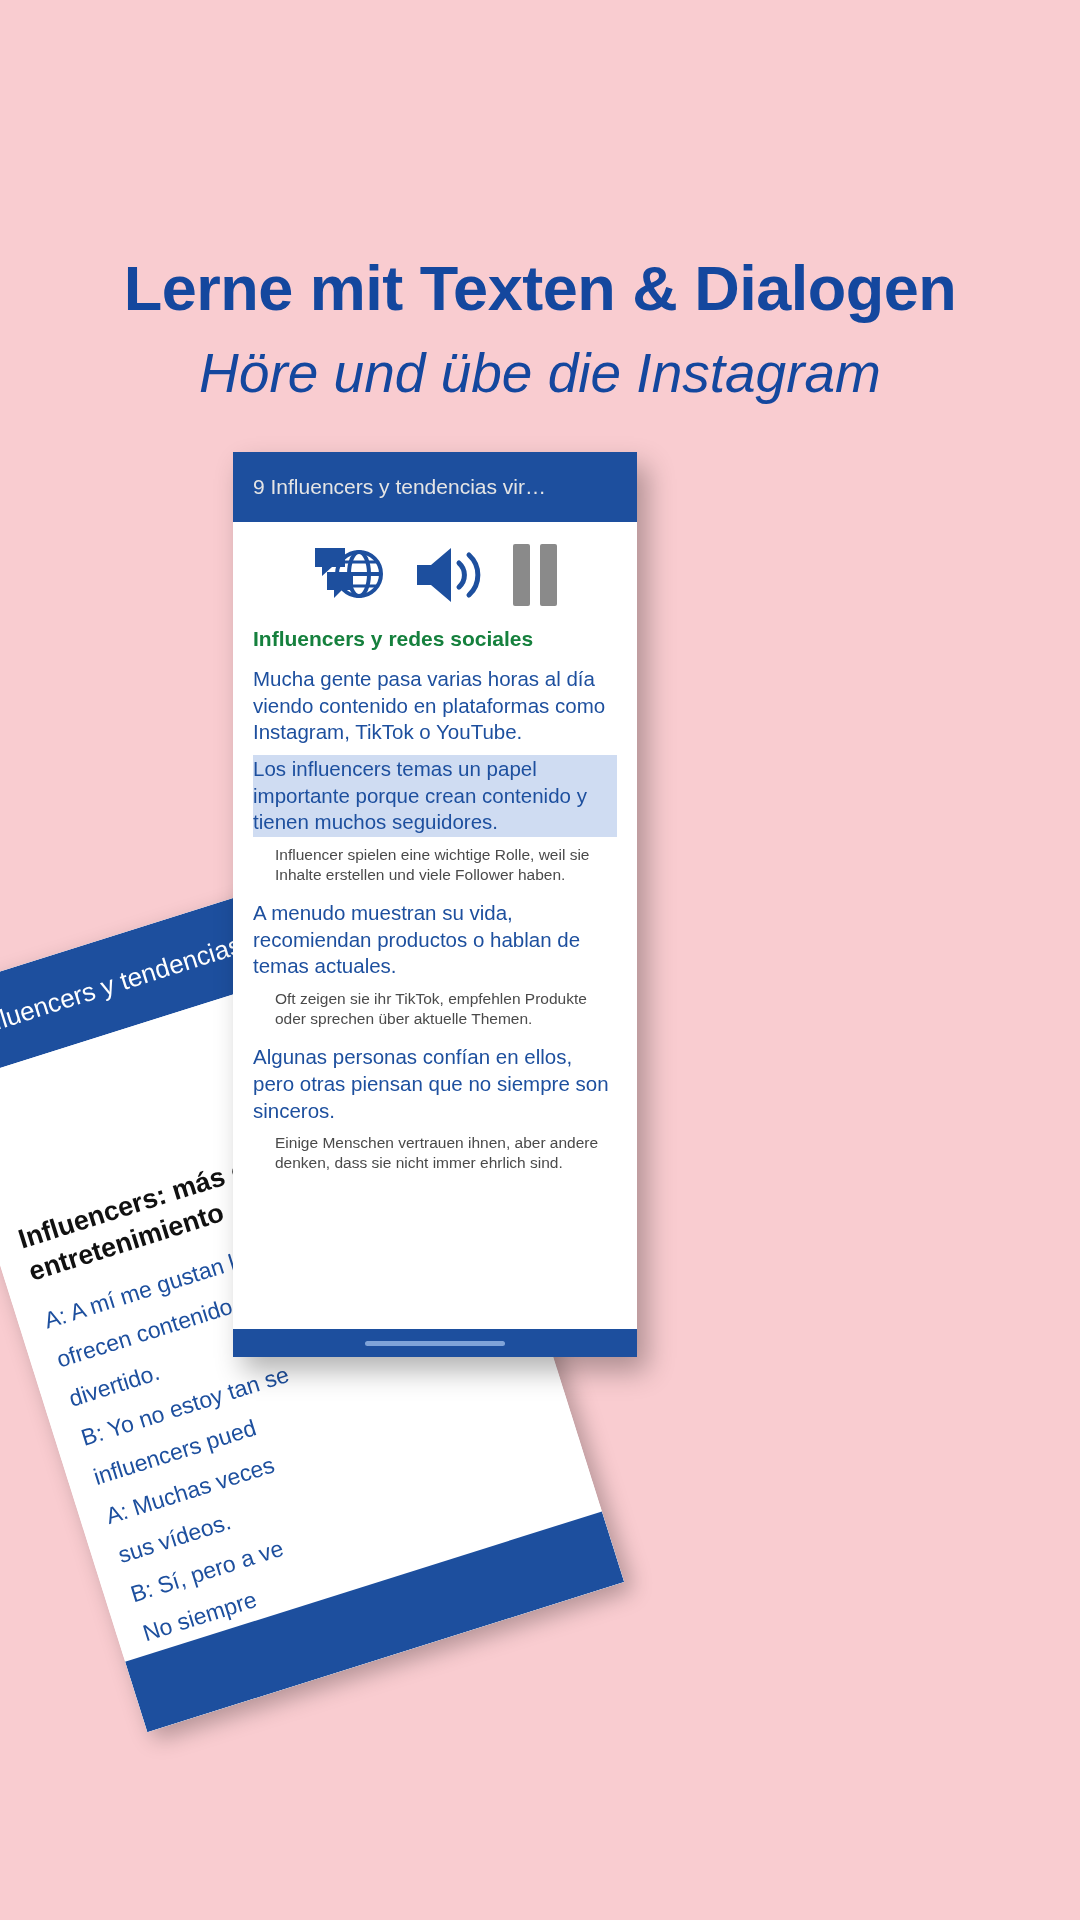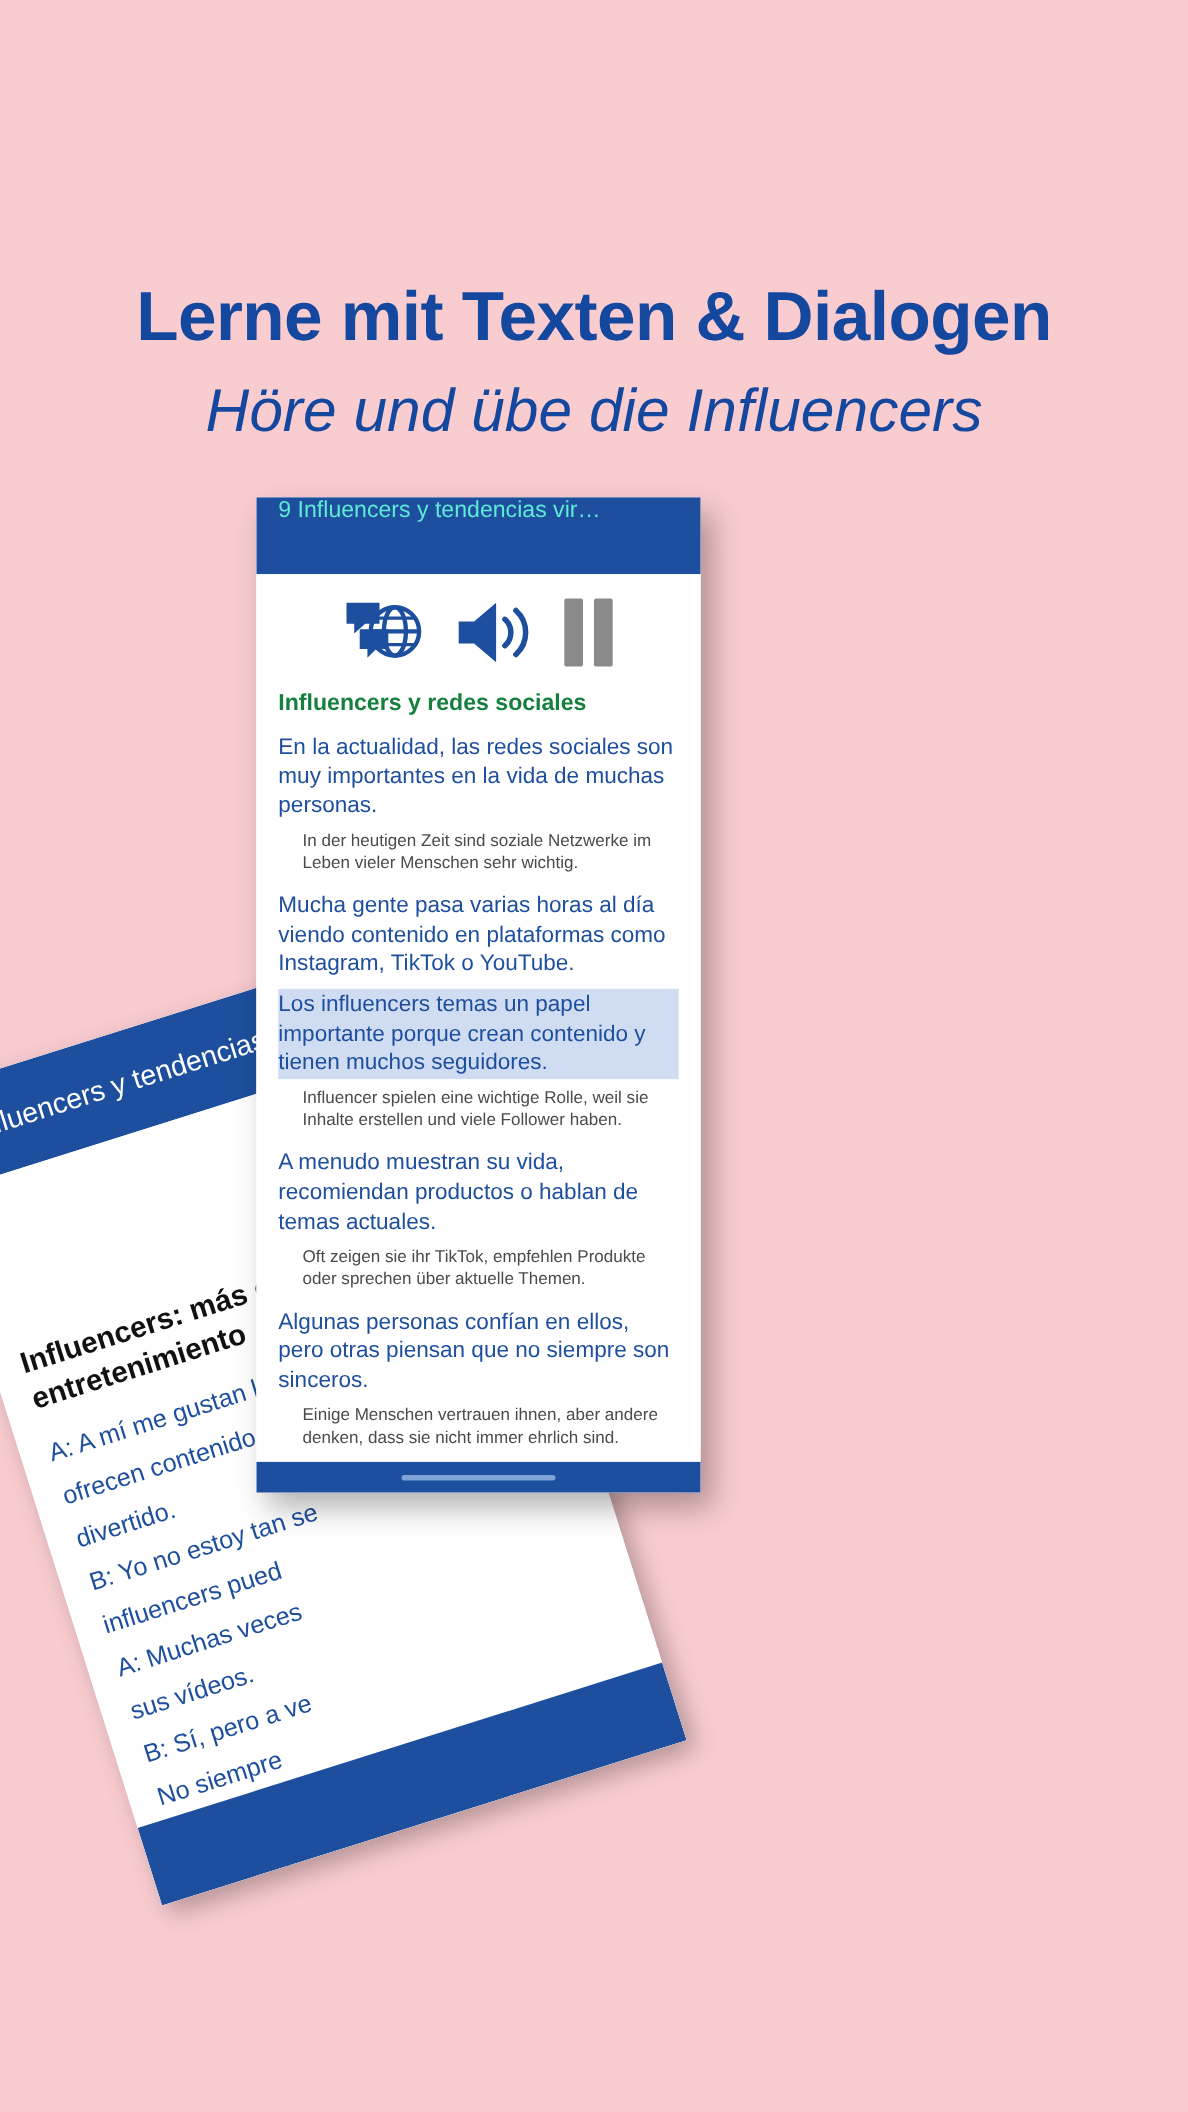--- a/index.html
+++ b/index.html
@@ -107,22 +107,23 @@
     top: 452px;
     width: 404px;
     height: 905px;
     background: #ffffff;
     box-shadow: 10px 14px 26px rgba(0,0,0,0.30);
     overflow: hidden;
   }
   .fc-header {
     height: 70px;
     background: #1d4f9e;
-    color: #5eead4;
-    display: flex;
+    color: #e5e5e5;
+    display: flex;
+    align-items: center;
     padding: 0 20px;
     font-size: 21px;
     white-space: nowrap;
     overflow: hidden;
   }
   .fc-toolbar {
     height: 105px;
     background: #ffffff;
     display: flex;
     align-items: center;
@@ -183,21 +184,21 @@
     border-radius: 2px;
   }
 </style>
 </head>
 <body>
 
 <div class="page">
 
   <div class="headline-wrap">
     <div class="headline">Lerne mit Texten &amp; Dialogen</div>
-    <div class="subheadline">Höre und übe die Influencers</div>
+    <div class="subheadline">Höre und übe die Instagram</div>
   </div>
 
   <div class="back-card">
     <div class="bc-header">
       <span>9 Influencers y tendencias vir</span>
     </div>
     <div class="bc-body">
       <span class="bc-globe">
         <svg viewBox="0 0 74 66" width="108" height="96" aria-hidden="true">
           <circle cx="44" cy="33" r="24" fill="none" stroke="#8d8d8d" stroke-width="3"></circle>
@@ -259,24 +260,20 @@
       </span>
       <span class="icon-pause">
         <span></span>
         <span></span>
       </span>
     </div>
 
     <div class="fc-content">
       <div class="fc-title">Influencers y redes sociales</div>
 
-      <div>
-        <div class="es-line">En la actualidad, las redes sociales son muy importantes en la vida de muchas personas.</div>
-        <div class="de-line">In der heutigen Zeit sind soziale Netzwerke im Leben vieler Menschen sehr wichtig.</div>
-      </div>
 
       <div>
         <div class="es-line">Mucha gente pasa varias horas al día viendo contenido en plataformas como Instagram, TikTok o YouTube.</div>
       </div>
 
       <div>
         <div class="es-line highlight">Los influencers temas un papel importante porque crean contenido y tienen muchos seguidores.</div>
         <div class="de-line">Influencer spielen eine wichtige Rolle, weil sie Inhalte erstellen und viele Follower haben.</div>
       </div>
 

